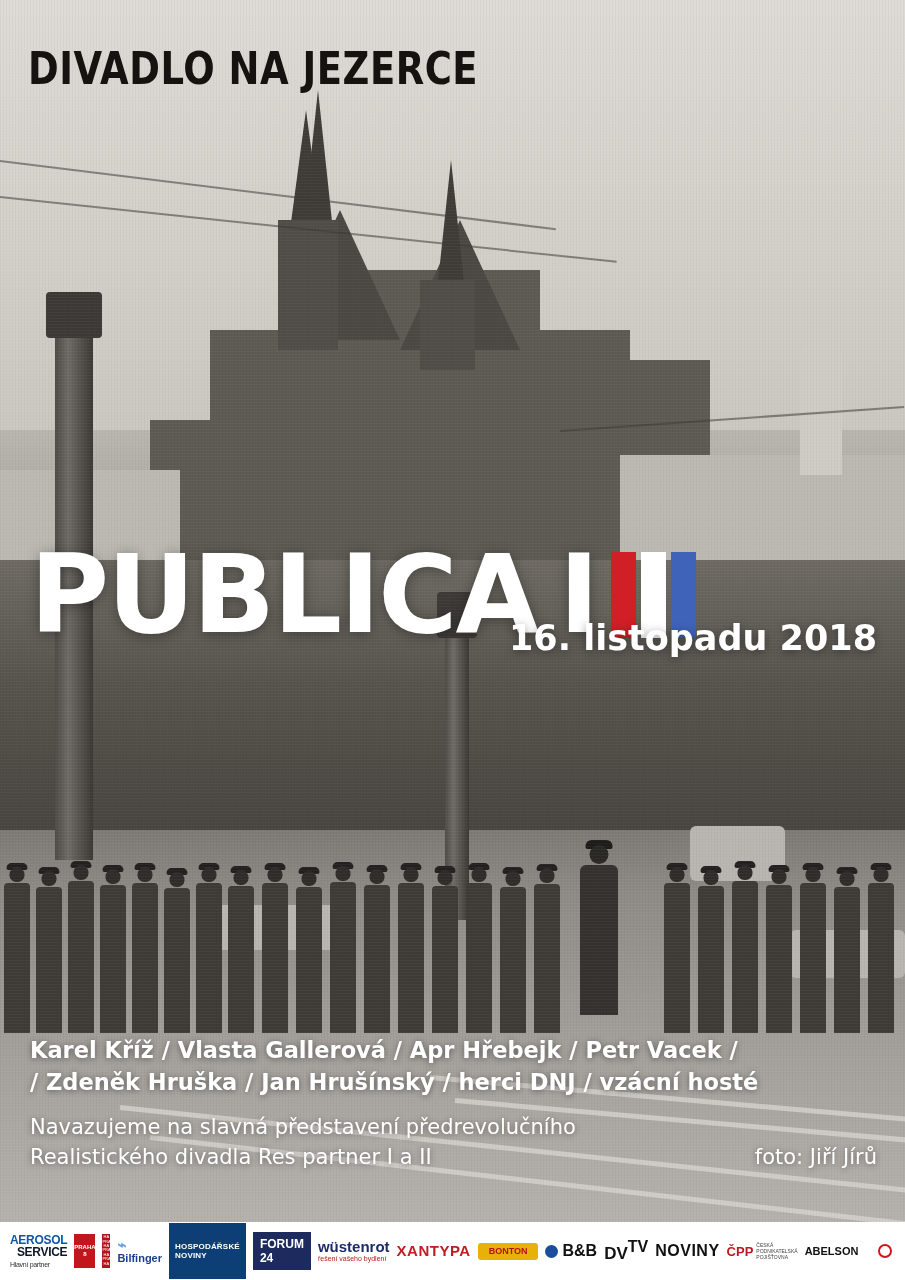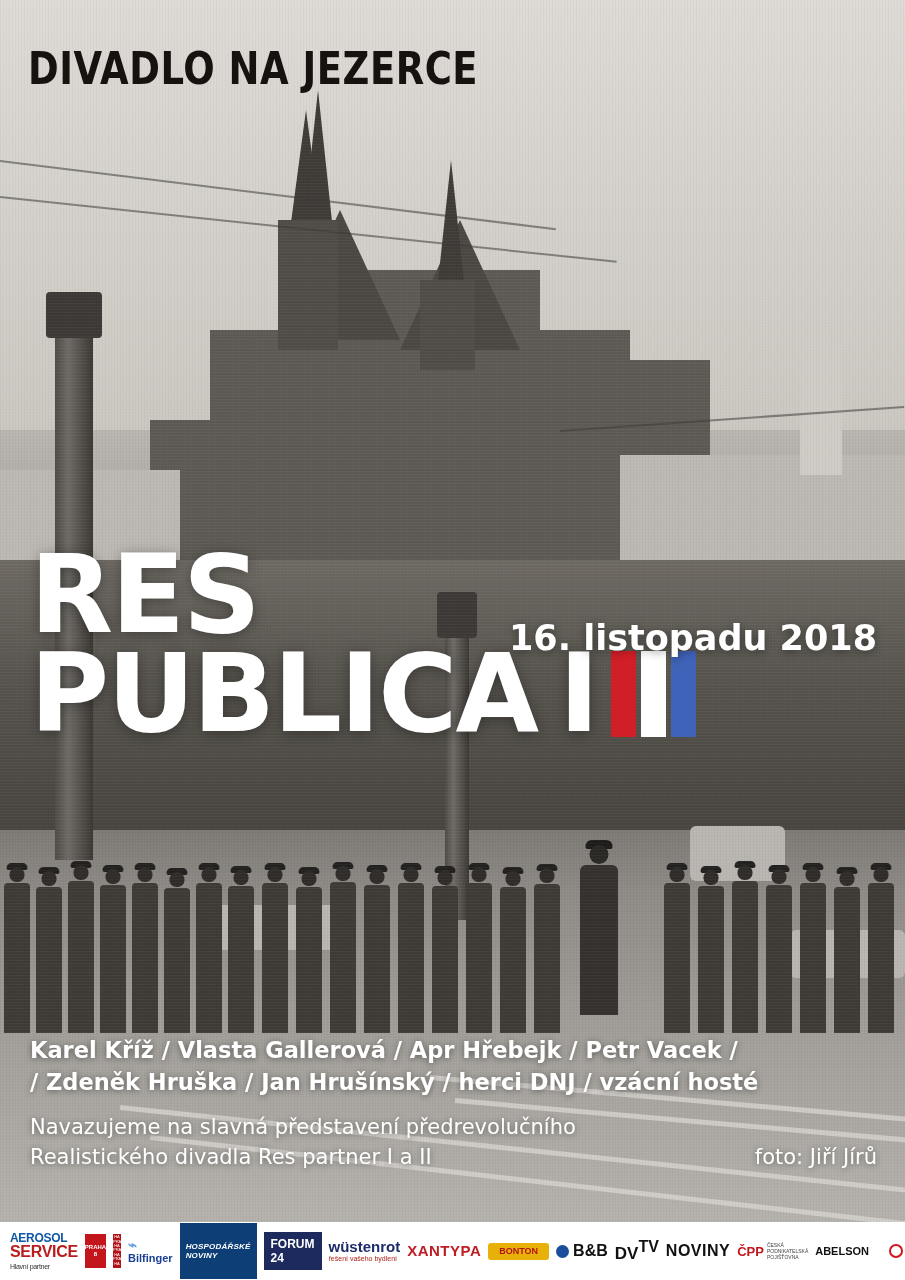--- a/index.html
+++ b/index.html
@@ -306,41 +306,41 @@
   }
   .sponsor {
     display: flex;
     flex-direction: column;
     justify-content: center;
     font-family: "Liberation Sans", sans-serif;
     line-height: 1.05;
     white-space: nowrap;
   }
   .sp-aerosol { color: #0d57a6; font-weight: bold; font-size: 12px; letter-spacing: -.3px; }
-  .sp-aerosol .sub { color: #b91c1c; font-size: 16px; }
+  .sp-aerosol .sub { color: #0f172a; font-size: 12px; text-align: right; }
   .sp-aerosol .tiny { color: #333; font-size: 7px; font-weight: normal; margin-top: 2px; }
   .sp-praha {
     width: 26px; height: 34px;
     background: #b2131a;
     color: #fff; font-size: 5px; text-align: center;
     display: flex; align-items: flex-end; justify-content: center;
     padding-bottom: 2px; box-sizing: border-box;
   }
   .sp-prahasq {
     width: 34px; height: 34px;
     background: #c2161c;
     color: #fff; font-size: 6px; font-weight: bold;
     display: grid; place-items: center; text-align: center;
     line-height: 1.15;
   }
   .sp-bilfinger { color: #1b3f94; font-weight: bold; font-size: 11px; }
   .sp-bilfinger .mark { color: #6aa0dc; font-size: 15px; }
   .sp-hn {
     background: #0d3e75; color: #fff; font-size: 8px; font-weight: bold;
-    padding: 19px 6px; letter-spacing: .2px; font-style: italic;
+    padding: 19px 6px; letter-spacing: .2px;
   }
   .sp-forum {
     background: #1c2a5e; color: #fff; font-size: 12px; font-weight: bold;
     padding: 5px 7px;
   }
   .sp-wustenrot { color: #1b2b6b; font-weight: bold; font-size: 15px; }
   .sp-wustenrot .tiny { color: #b02318; font-size: 7px; font-weight: normal; }
   .sp-xantypa { color: #c01c24; font-weight: bold; font-size: 15px; letter-spacing: .5px; }
   .sp-bonton {
     background: #e8b10a; color: #b3121a; font-size: 9px; font-weight: bold;
@@ -509,21 +509,20 @@
           <span class="head"></span>
         </div>
     </div>
 
     <div class="grain"></div>
   </div>
 
   <div class="theatre-logo">DIVADLO NA JEZERCE</div>
 
   <div class="title-block">
-    <span class="title-line one">RES</span>
     <span class="title-line two">
       <span>PUBLICA</span>
       <span style="margin-left:22px;">I</span>
       <span class="flagbars">
         <span style="background:#d01f27;"></span>
         <span style="background:#ffffff;"></span>
         <span style="background:#3f63b8;"></span>
       </span>
     </span>
   </div>

